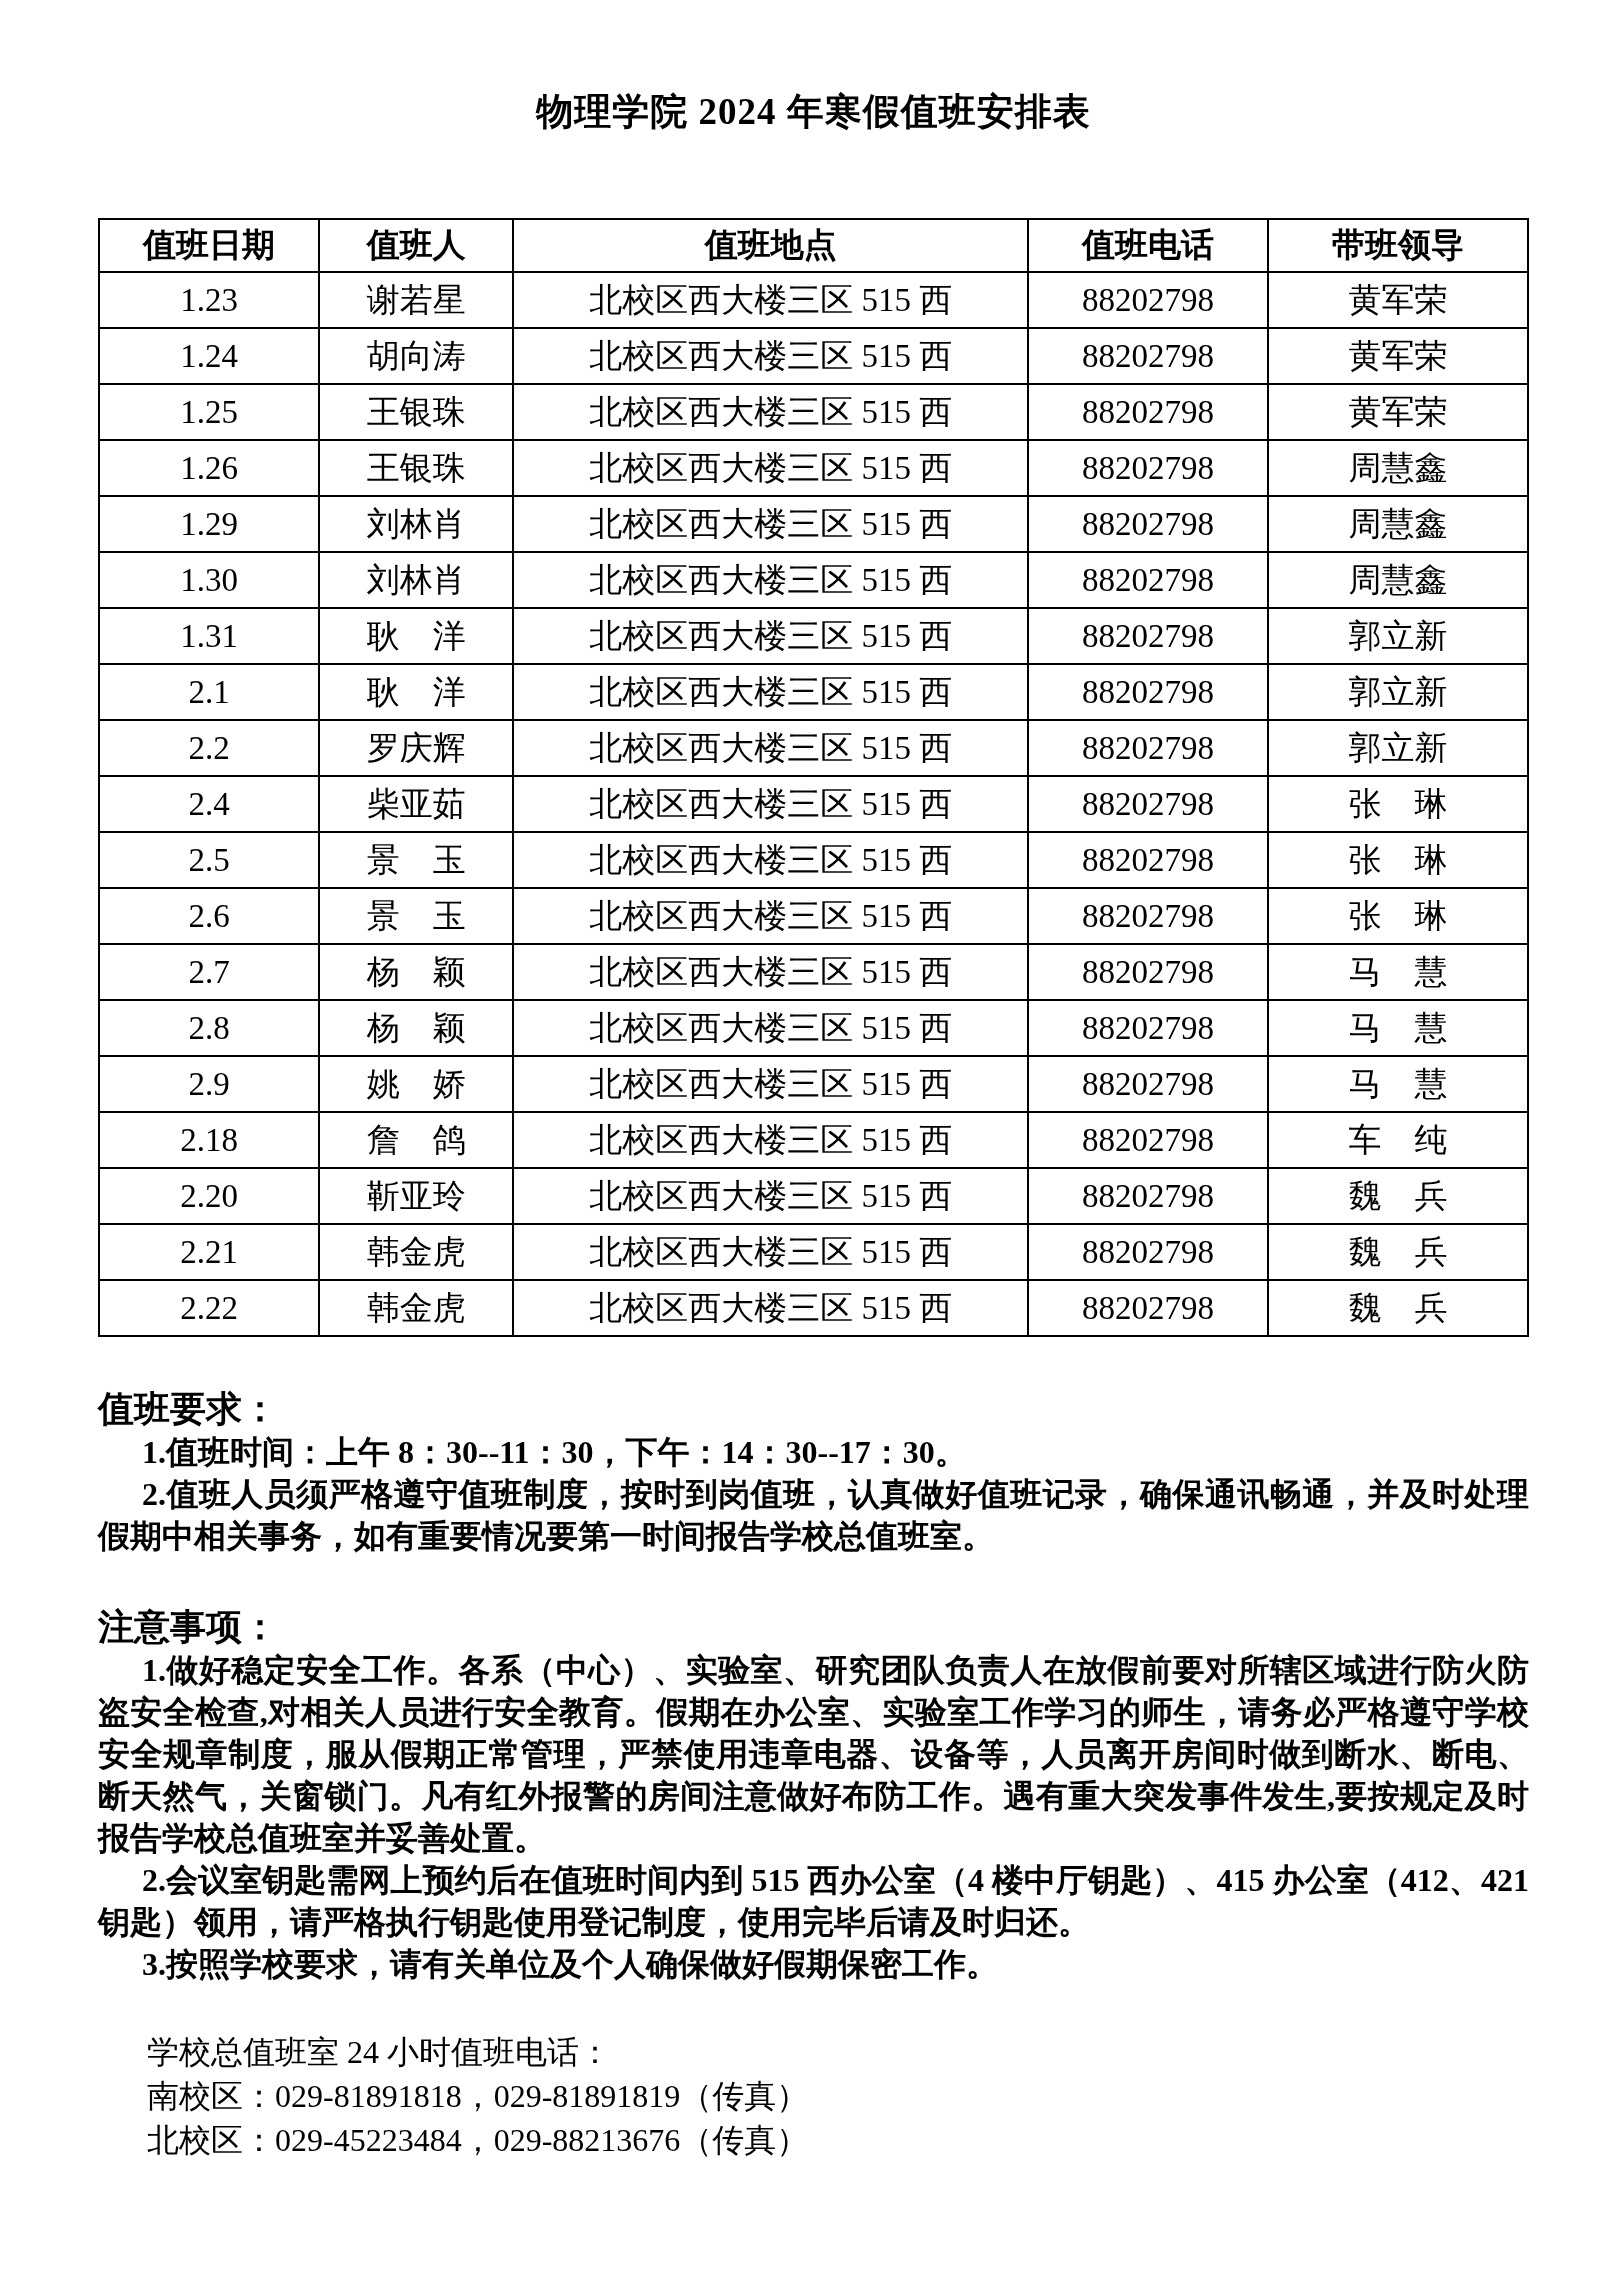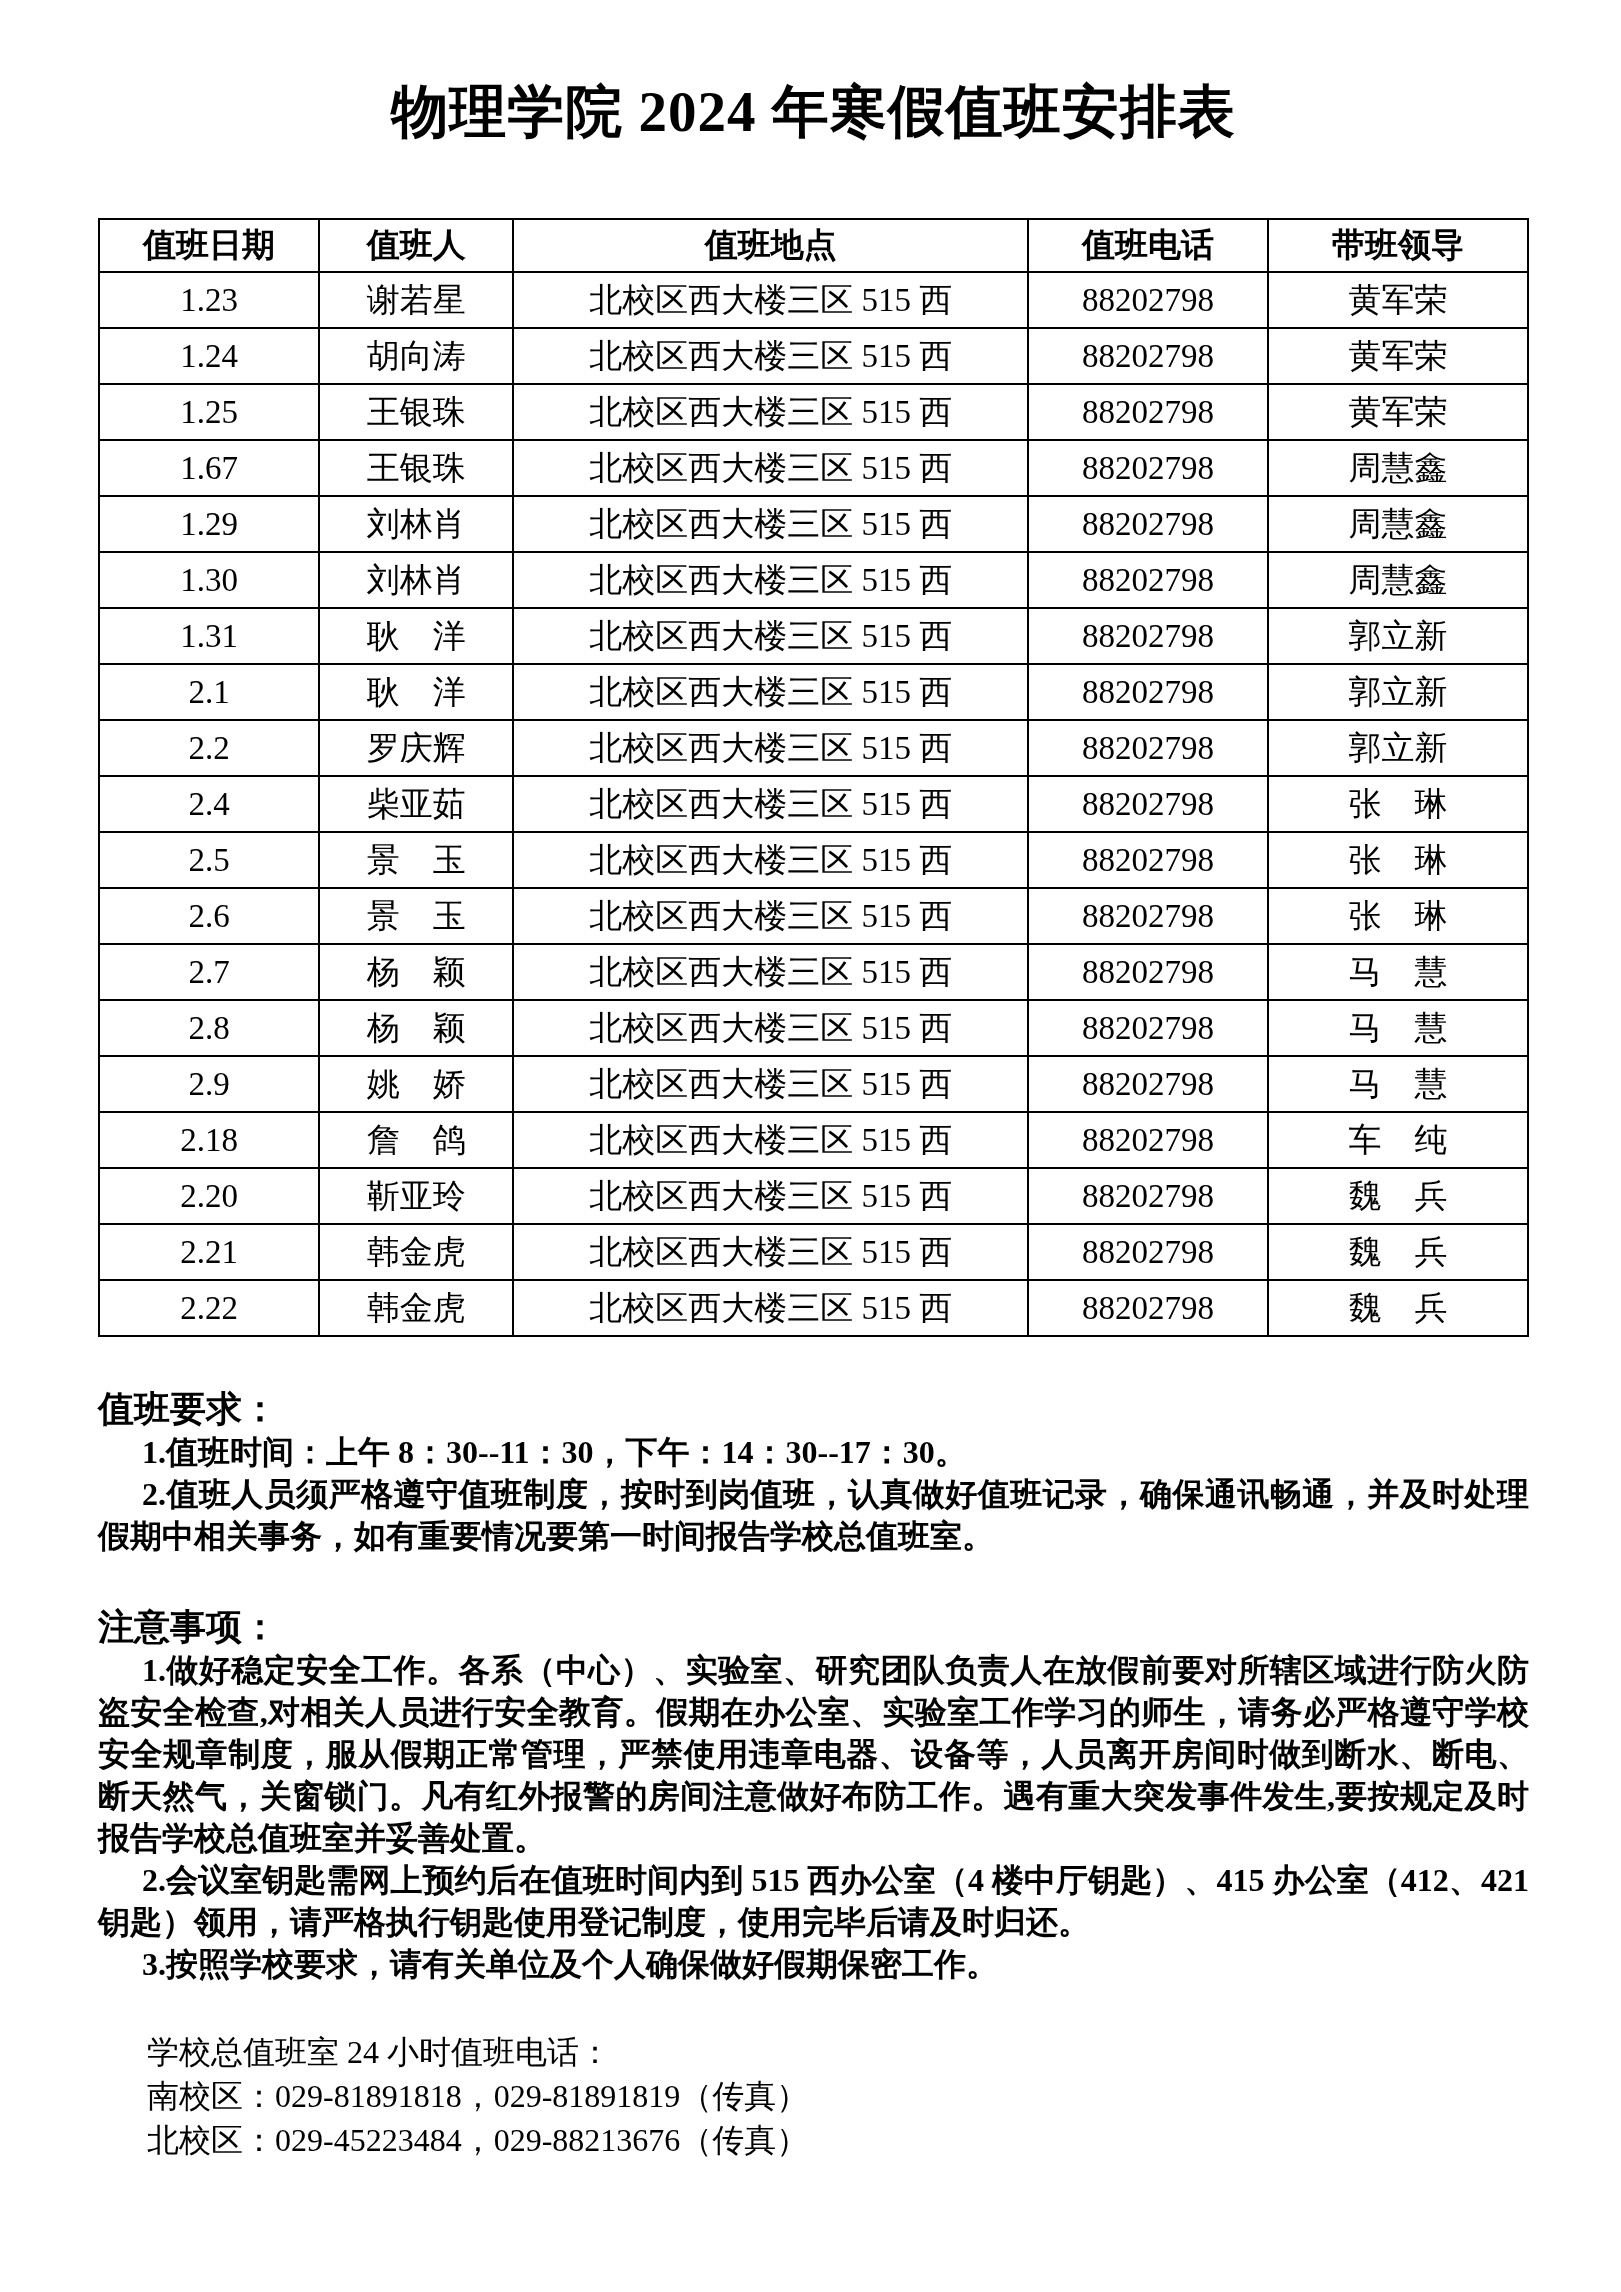--- a/index.html
+++ b/index.html
@@ -13,21 +13,21 @@
     font-family: "Liberation Serif", "DejaVu Serif", serif;
     overflow: hidden;
   }
   .page {
     width: 1621px;
     height: 2293px;
     padding: 86px 92px 0 98px;
   }
   .title {
     text-align: center;
-    font-size: 57px;
+    font-size: 37px;
     line-height: 52px;
     font-weight: bold;
     letter-spacing: 1px;
   }
   table.duty-table {
     width: 100%;
     margin-top: 80px;
     border-collapse: collapse;
     table-layout: fixed;
     border: 2.9px solid #000;
@@ -113,21 +113,21 @@
           <td>黄军荣</td>
         </tr>
         <tr>
           <td>1.25</td>
           <td>王银珠</td>
           <td>北校区西大楼三区 515 西</td>
           <td>88202798</td>
           <td>黄军荣</td>
         </tr>
         <tr>
-          <td>1.67</td>
+          <td>1.26</td>
           <td>王银珠</td>
           <td>北校区西大楼三区 515 西</td>
           <td>88202798</td>
           <td>周慧鑫</td>
         </tr>
         <tr>
           <td>1.29</td>
           <td>刘林肖</td>
           <td>北校区西大楼三区 515 西</td>
           <td>88202798</td>

